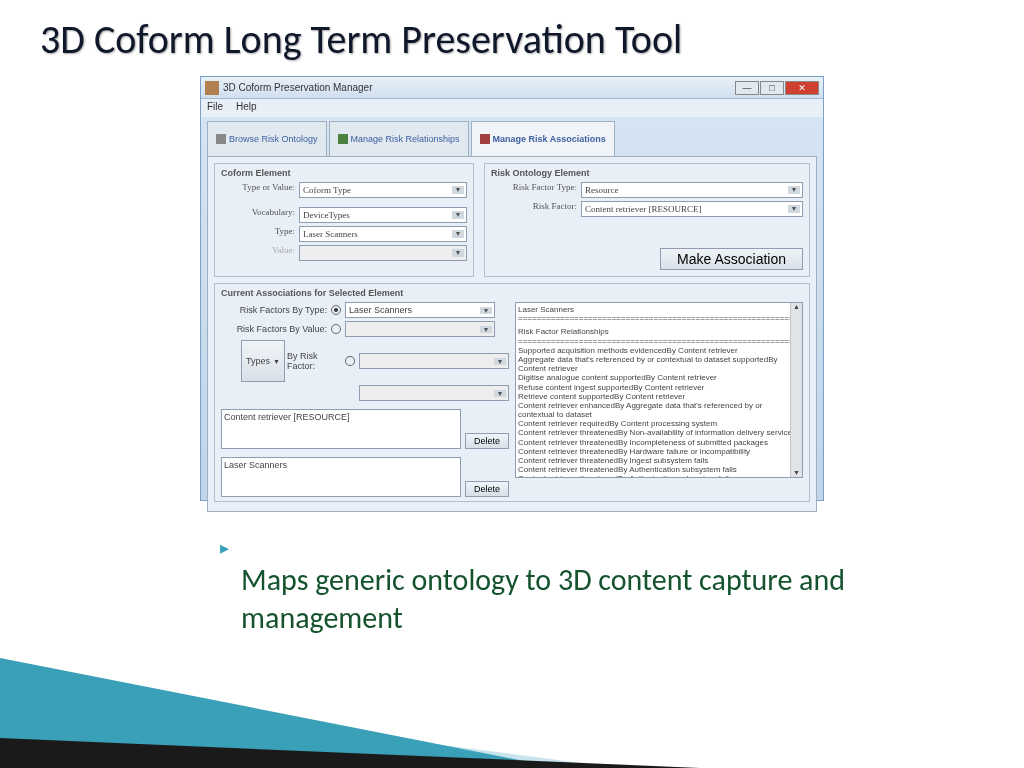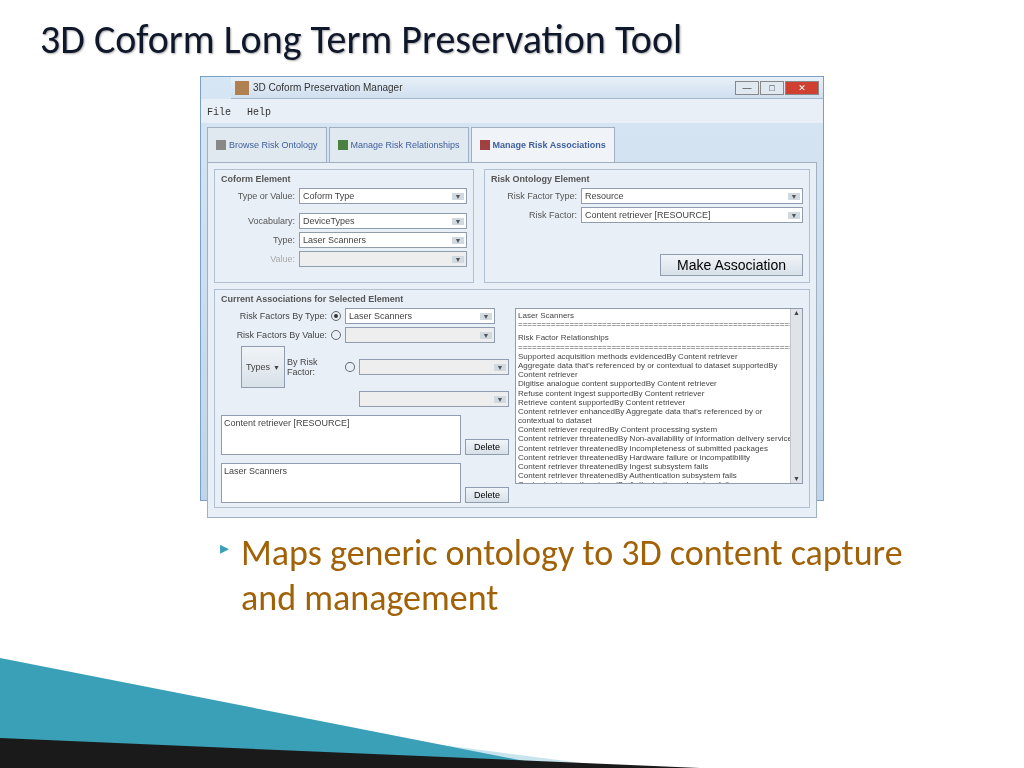--- a/index.html
+++ b/index.html
@@ -2,47 +2,47 @@
 <html><head>
 <meta charset="utf-8">
 <style>
 * { box-sizing: border-box; margin: 0; padding: 0; }
 body { width: 1024px; height: 768px; font-family: "Calibri", Arial, sans-serif; background: #fff; position: relative; overflow: hidden; }
 
 .slide-title { font-size: 40px; color: #0f172a; text-shadow: 1px 1px 2px #aaa; padding: 18px 40px 6px; line-height: 1.1; font-weight: 400; }
 
 .screenshot { width: 624px; height: 425px; margin: 8px auto 0; border: 1px solid #7aa0c4; background: linear-gradient(#d7e6f4, #c0d5ea); position: relative; font-family: Tahoma, Arial, sans-serif; }
 
-.titlebar { height: 22px; background: linear-gradient(#e8f0f8, #d0dfef); border-bottom: 1px solid #a0b8d0; display: flex; align-items: center; padding: 0 4px; font-size: 10px; color: #333; margin-left: 30px; }
+.titlebar { height: 22px; background: linear-gradient(#e8f0f8, #d0dfef); border-bottom: 1px solid #a0b8d0; display: flex; align-items: center; padding: 0 4px; font-size: 10px; color: #333; }
 .titlebar .icon { width: 14px; height: 14px; background: #b08050; margin-right: 4px; }
 .titlebar .spacer { flex: 1; }
 .winbtn { width: 24px; height: 14px; margin-left: 1px; border: 1px solid #888; display: flex; align-items: center; justify-content: center; font-size: 9px; }
 .winbtn.min { background: #e0e8f0; }
 .winbtn.max { background: #e0e8f0; }
 .winbtn.close { background: #d04030; color: #fff; width: 34px; }
 
-.menubar { height: 24px; background: #e8eff7; font-size: 10px; padding: 8px 6px; color: #333; font-family: Liberation Mono, monospace; }
+.menubar { height: 18px; background: #e8eff7; font-size: 10px; padding: 2px 6px; color: #333; }
 .menubar span { margin-right: 10px; }
 
 .tabs { display: flex; margin: 4px 6px 0; font-size: 9px; }
 .tab { padding: 12px 8px; background: #e0e8f0; border: 1px solid #a0b0c0; border-bottom: none; margin-right: 2px; color: #4060a0; display: flex; align-items: center; gap: 3px; }
 .tab.active { background: #f0f4f8; font-weight: bold; }
 .tabicon { width: 10px; height: 10px; background: #888; }
 .tabicon.green { background: #4a8040; }
 .tabicon.red { background: #a04040; }
 
 .panel { margin: 0 6px 6px; border: 1px solid #a0b0c0; background: #e8eff7; padding: 6px; height: 356px; font-size: 9px; color: #444; }
 
 .toprow { display: flex; gap: 10px; }
 .fieldset { border: 1px solid #b0c0d0; padding: 4px 6px 6px; margin-bottom: 6px; }
 .fieldset-title { font-size: 9px; font-weight: bold; color: #555; margin-bottom: 4px; }
 .coform-el { width: 260px; }
 .risk-el { flex: 1; position: relative; }
 
-.formrow { display: flex; align-items: center; margin-bottom: 3px; }
+.formrow { display: flex; align-items: flex-start; margin-bottom: 3px; font-family: Liberation Serif, serif; }
 .formrow label { width: 78px; text-align: right; font-size: 9px; color: #555; padding-right: 4px; }
 .formrow label.dim { color: #aaa; }
 .select { flex: 1; height: 16px; background: #fff; border: 1px solid #909cb0; font-size: 9px; padding: 0 3px; display: flex; align-items: center; position: relative; }
 .select.dim { background: #eee; color: #bbb; }
 .select::after { content: "▼"; position: absolute; right: 2px; font-size: 7px; color: #555; background: #d0d8e0; width: 12px; text-align: center; }
 .make-assoc { position: absolute; right: 6px; bottom: 6px; padding: 2px 16px; background: linear-gradient(#f0f4f8,#d8e0e8); border: 1px solid #909cb0; font-size: 14px; }
 
 .assoc-section { border: 1px solid #b0c0d0; padding: 4px 6px; }
 .assoc-title { font-size: 9px; font-weight: bold; color: #555; margin-bottom: 4px; }
 .assoc-body { display: flex; gap: 6px; }
@@ -59,21 +59,21 @@
 .listrow { display: flex; align-items: flex-start; gap: 4px; margin-top: 4px; }
 .delete-btn { padding: 2px 8px; background: linear-gradient(#f0f4f8,#d8e0e8); border: 1px solid #909cb0; font-size: 9px; }
 
 .textarea { flex: 1; height: 176px; background: #fff; border: 1px solid #909cb0; font-size: 8px; padding: 2px; overflow: hidden; line-height: 1.15; position: relative; }
 .textarea .scroll { position:absolute; right:0; top:0; bottom:0; width:12px; background:#e0e4e8; border-left:1px solid #c0c4c8; }
 .textarea .scroll::before { content:"▲"; position:absolute; top:0; font-size:7px; width:100%; text-align:center; }
 .textarea .scroll::after { content:"▼"; position:absolute; bottom:0; font-size:7px; width:100%; text-align:center; }
 
 .bullet-text { display: flex; align-items: flex-start; padding: 30px 120px 0 220px; gap: 12px; }
 .bullet-marker { color: #3aa0b8; font-size: 18px; margin-top: 6px; }
-.bullet-content { font-size: 36px; color: #a16207; line-height: 1.25; }
+.bullet-content { font-size: 30px; color: #14532d; line-height: 1.25; margin-top: 30px; }
 
 .swoosh { position: absolute; bottom: 0; left: 0; width: 100%; height: 160px; pointer-events: none; }
 </style>
 </head>
 <body>
 
 <div class="slide-title">3D Coform Long Term Preservation Tool</div>
 
 <div class="screenshot">
   <div class="titlebar">

